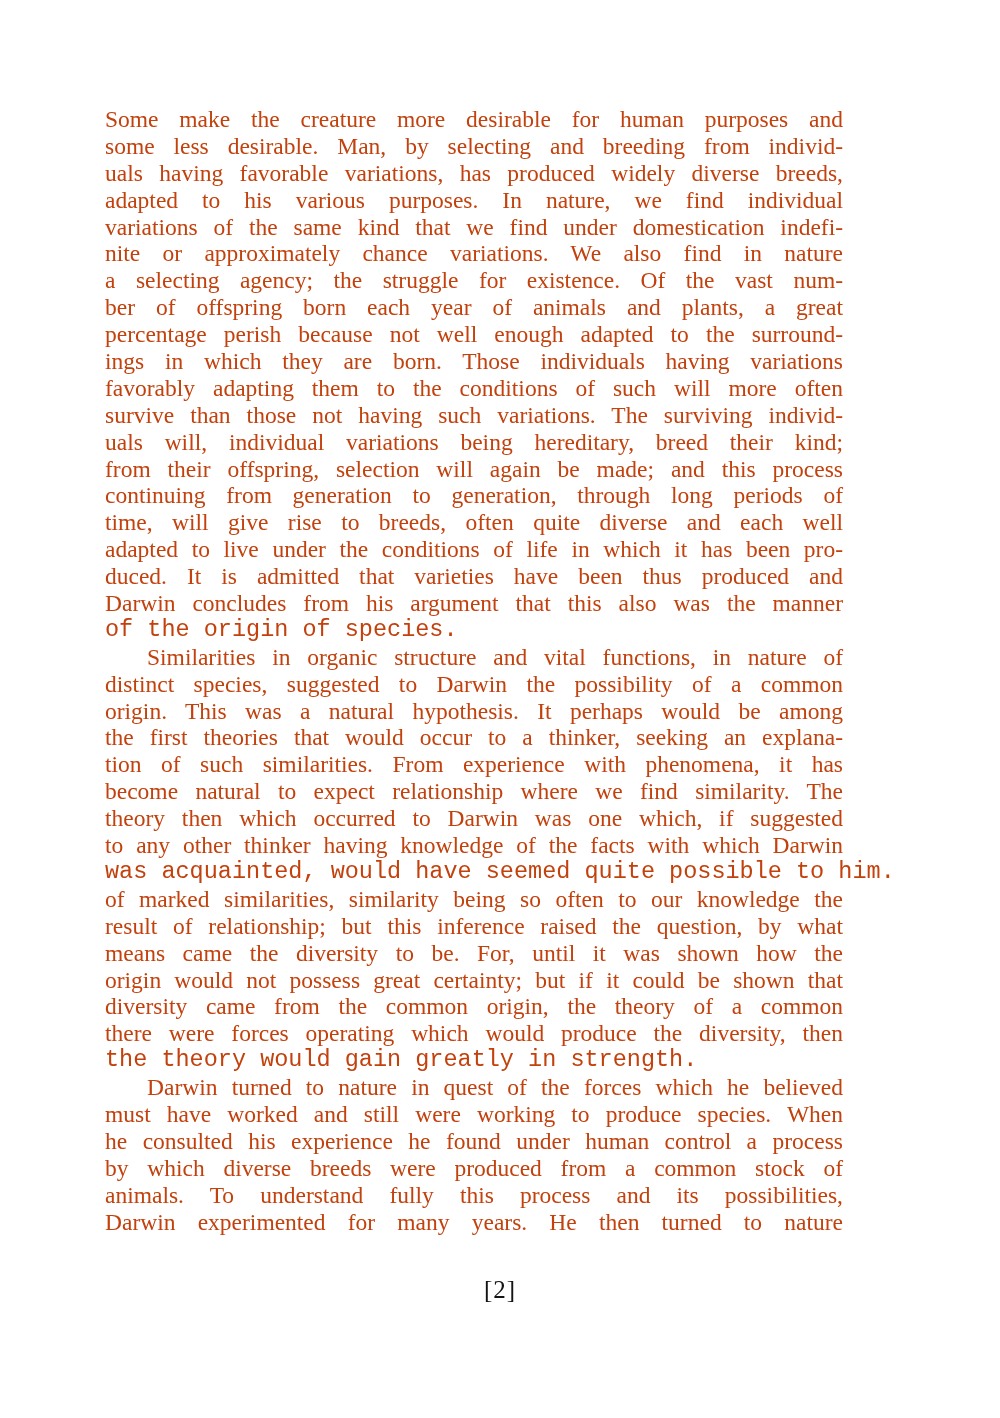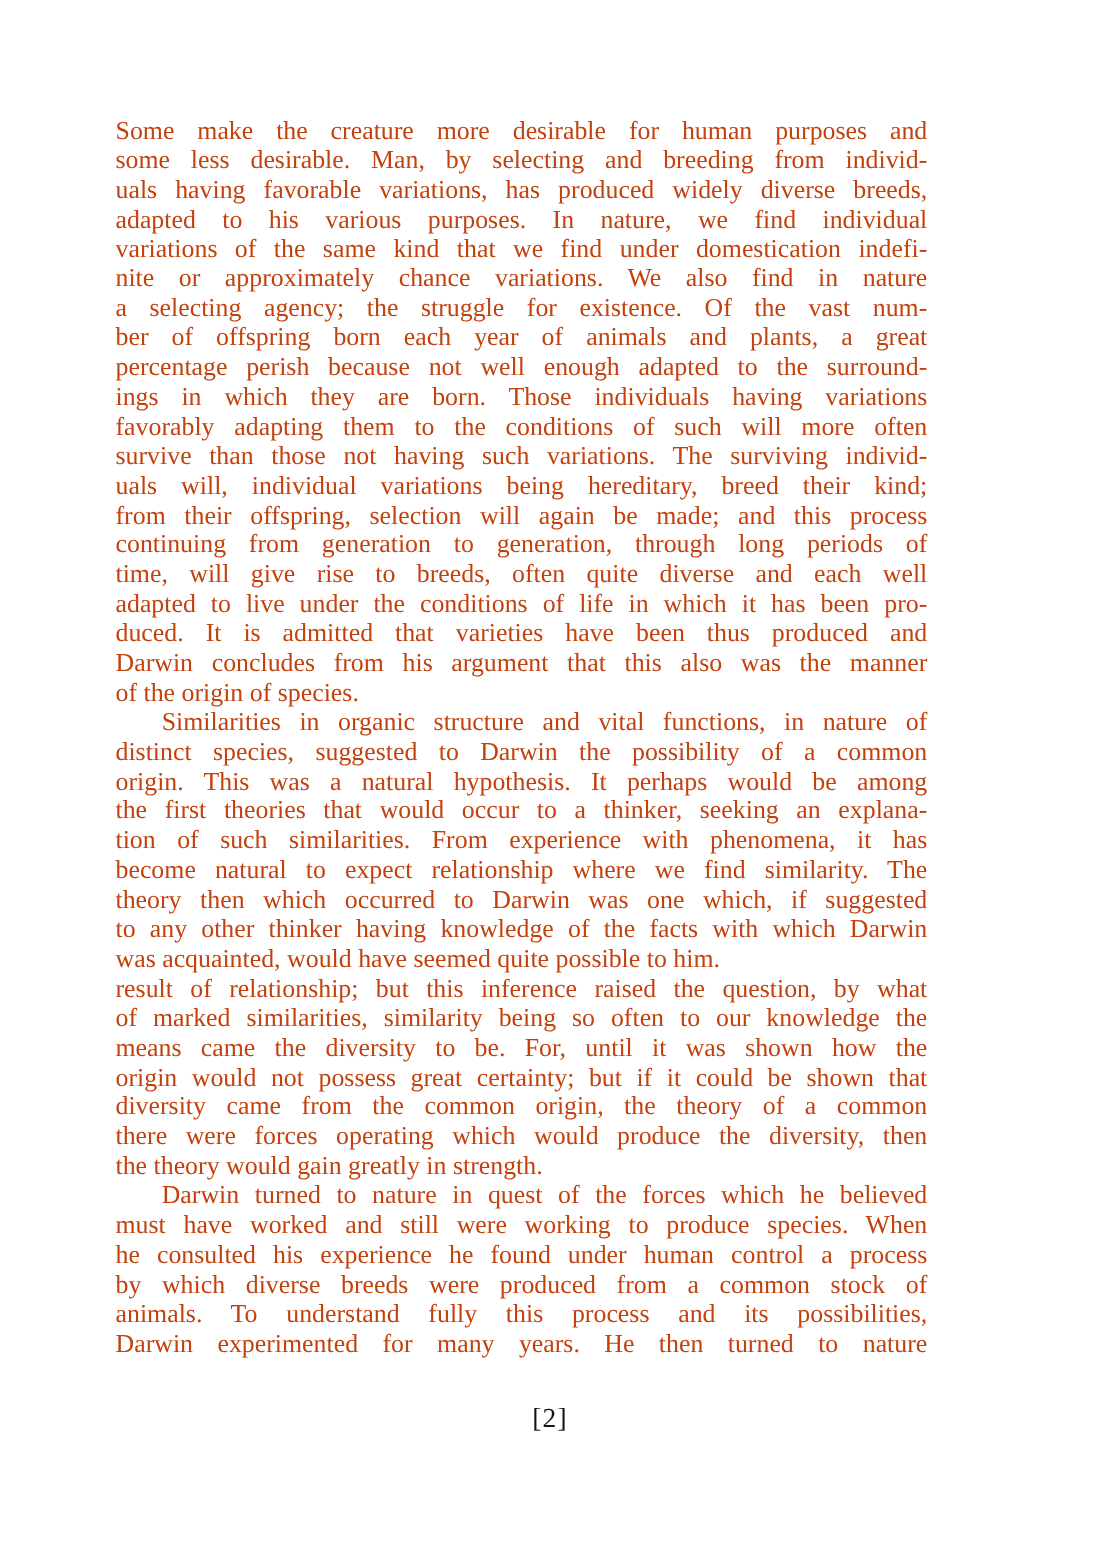--- a/index.html
+++ b/index.html
@@ -7,21 +7,21 @@
     .page {
       position: absolute; left: 105px; top: 106px; width: 738px;
       font-family: "Liberation Serif", "DejaVu Serif", serif;
       font-size: 23.5px; color: #c2410c;
     }
     .line {
       display: block; height: 26.9px; line-height: 26.9px;
       text-align: justify; text-align-last: justify; white-space: nowrap;
       overflow: visible;
     }
-    .line.last { text-align-last: left; }
+    .line.last { text-align-last: left; font-family: Liberation Mono, monospace; }
     .line.indent { padding-left: 42px; }
     .page-number {
       position: absolute; left: 0; width: 1000px; top: 1276px;
       text-align: center; font-family: "Liberation Serif", "DejaVu Serif", serif;
       font-size: 25px; color: #141414; letter-spacing: 1px;
     }
   </style>
 </head>
 <body>
 
@@ -53,22 +53,22 @@
     <span class="line">distinct species, suggested to Darwin the possibility of a common</span>
     <span class="line">origin.  This was a natural hypothesis.  It perhaps would be among</span>
     <span class="line">the first theories that would occur to a thinker, seeking an explana-</span>
     <span class="line">tion of such similarities.  From experience with phenomena, it has</span>
     <span class="line">become natural to expect relationship where we find similarity.  The</span>
     <span class="line">theory then which occurred to Darwin was one which, if suggested</span>
     <span class="line">to any other thinker having knowledge of the facts with which Darwin</span>
     <span class="line last">was acquainted, would have seemed quite possible to him.</span>
   </div>
   <div class="paragraph">
+    <span class="line">of marked similarities, similarity being so often to our knowledge the</span>
     <span class="line">result of relationship; but this inference raised the question, by what</span>
-    <span class="line">of marked similarities, similarity being so often to our knowledge the</span>
     <span class="line">means came the diversity to be.  For, until it was shown how the</span>
     <span class="line">origin would not possess great certainty; but if it could be shown that</span>
     <span class="line">diversity came from the common origin, the theory of a common</span>
     <span class="line">there were forces operating which would produce the diversity, then</span>
     <span class="line last">the theory would gain greatly in strength.</span>
   </div>
   <div class="paragraph">
     <span class="line indent">Darwin turned to nature in quest of the forces which he believed</span>
     <span class="line">must have worked and still were working to produce species.  When</span>
     <span class="line">he consulted his experience he found under human control a process</span>

